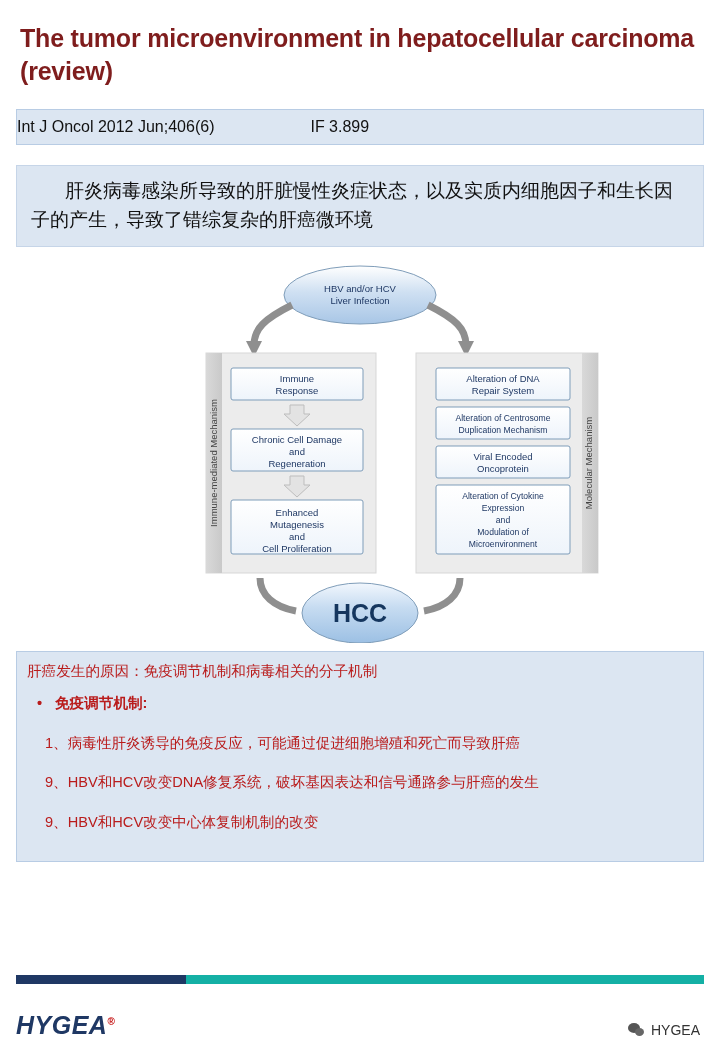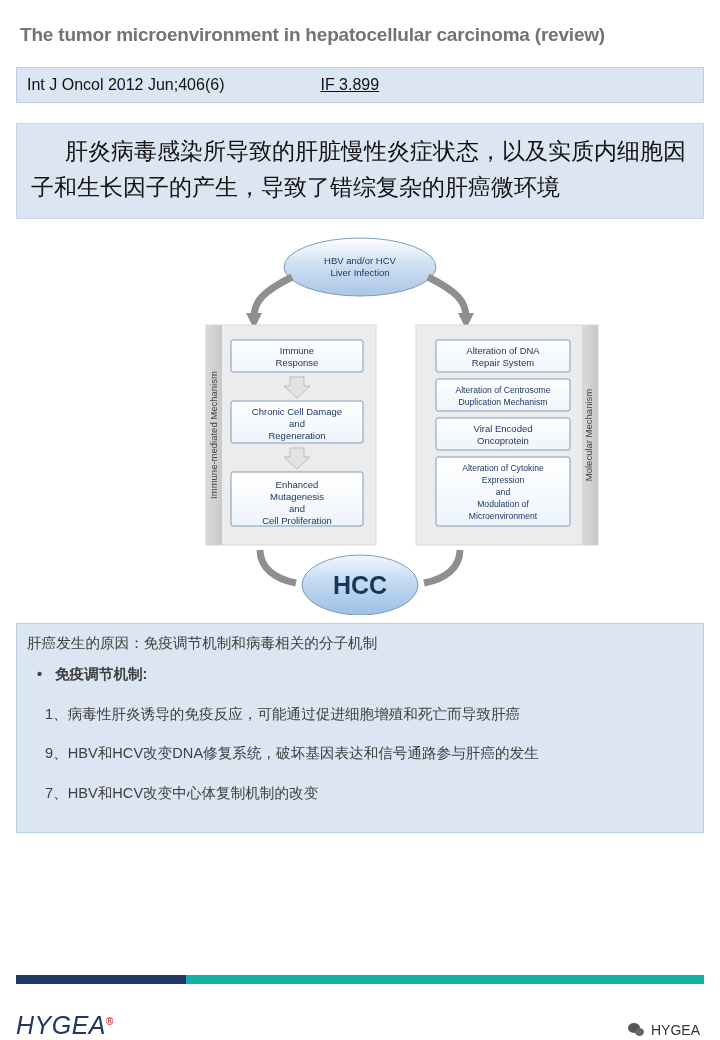--- a/index.html
+++ b/index.html
@@ -17,50 +17,48 @@
   }
   .slide {
     position: relative;
     width: 720px;
     height: 1040px;
     box-sizing: border-box;
     padding: 0 16px;
   }
   
   .title {
-    font-size: 19px;
+    font-size: 25px;
     font-weight: bold;
     line-height: 1.33;
     letter-spacing: -0.2px;
     margin: 22px 0 0 4px;
-    color: #737373;
+    color: #7f1d1d;
   }
   
   .journal-bar {
     margin-top: 20px;
     background: #dce6f2;
     border: 1px solid #b8cce4;
     height: 34px;
     display: flex;
     align-items: center;
-    padding-left: 10px;
     font-size: 16px;
     color: #111;
   }
   .journal-if {
     margin-left: 96px;
-    text-decoration: underline;
   }
   
   .summary-box {
     margin-top: 20px;
     background: #dce6f2;
     border: 1px solid #c6d5e8;
     padding: 10px 14px 12px 14px;
-    font-size: 23px;
+    font-size: 19px;
     line-height: 1.55;
     text-indent: 34px;
     color: #111;
   }
   
   .figure {
     position: relative;
     width: 688px;
     height: 390px;
     margin: 6px auto 0 auto;
@@ -69,21 +67,21 @@
     display: block;
   }
   
   .conclusion {
     margin-top: 8px;
     border: 1px solid #b8cce4;
     background: #dce6f2;
     padding: 8px 10px 10px 10px;
     font-size: 14.6px;
     line-height: 1.62;
-    color: #404040;
+    color: #b91c1c;
   }
   .conclusion .lead {
     margin: 0 0 1px 0;
   }
   .conclusion .bullet {
     margin: 8px;
     font-weight: bold;
     padding-left: 2px;
   }
   .conclusion .bullet::before {
@@ -112,21 +110,21 @@
     left: 0;
     right: 0;
     bottom: 0;
     height: 78px;
   }
   .logo {
     position: absolute;
     left: 16px;
     bottom: 22px;
     font-size: 25px;
-    font-weight: normal;
+    font-weight: bold;
     font-style: italic;
     color: #1f3864;
     letter-spacing: 0.5px;
   }
   .logo .tm {
     font-size: 10px;
     vertical-align: super;
     color: #c00000;
     font-style: normal;
   }
@@ -260,21 +258,21 @@
       <ellipse cx="344" cy="360" rx="58" ry="30" fill="url(#hccGrad)" stroke="#7f9db9"></ellipse>
       <text class="fx-hcc" x="344" y="369" text-anchor="middle">HCC</text>
     </svg>
   </div>
 
   <div class="conclusion">
     <p class="lead">肝癌发生的原因：免疫调节机制和病毒相关的分子机制</p>
     <p class="bullet">免疫调节机制:</p>
     <p class="num">1、病毒性肝炎诱导的免疫反应，可能通过促进细胞增殖和死亡而导致肝癌</p>
     <p class="num">9、HBV和HCV改变DNA修复系统，破坏基因表达和信号通路参与肝癌的发生</p>
-    <p class="num">7、HBV和HCV改变中心体复制机制的改变</p>
+    <p class="num">9、HBV和HCV改变中心体复制机制的改变</p>
   </div>
 
   <div class="footer-bars">
     <div class="bar-navy"></div>
     <div class="bar-teal"></div>
   </div>
 
   <div class="footer">
     <div class="logo"><span>HYGEA</span><span class="tm">®</span></div>
     <div class="wechat">

